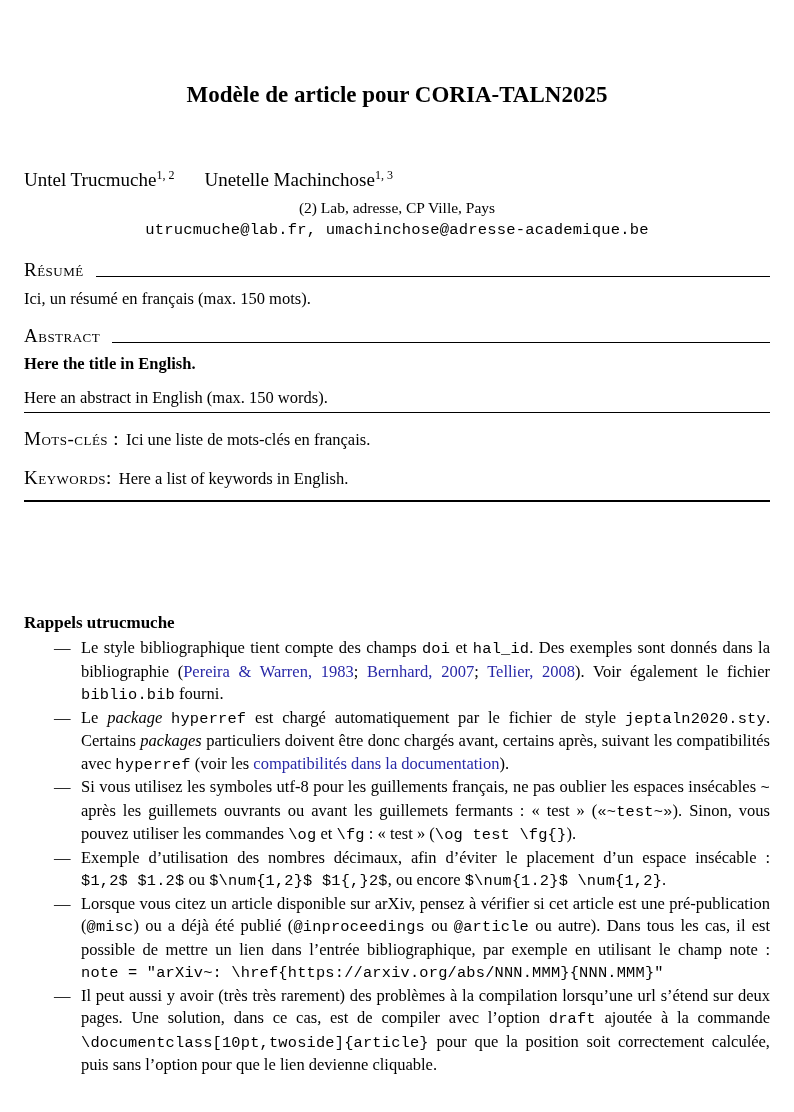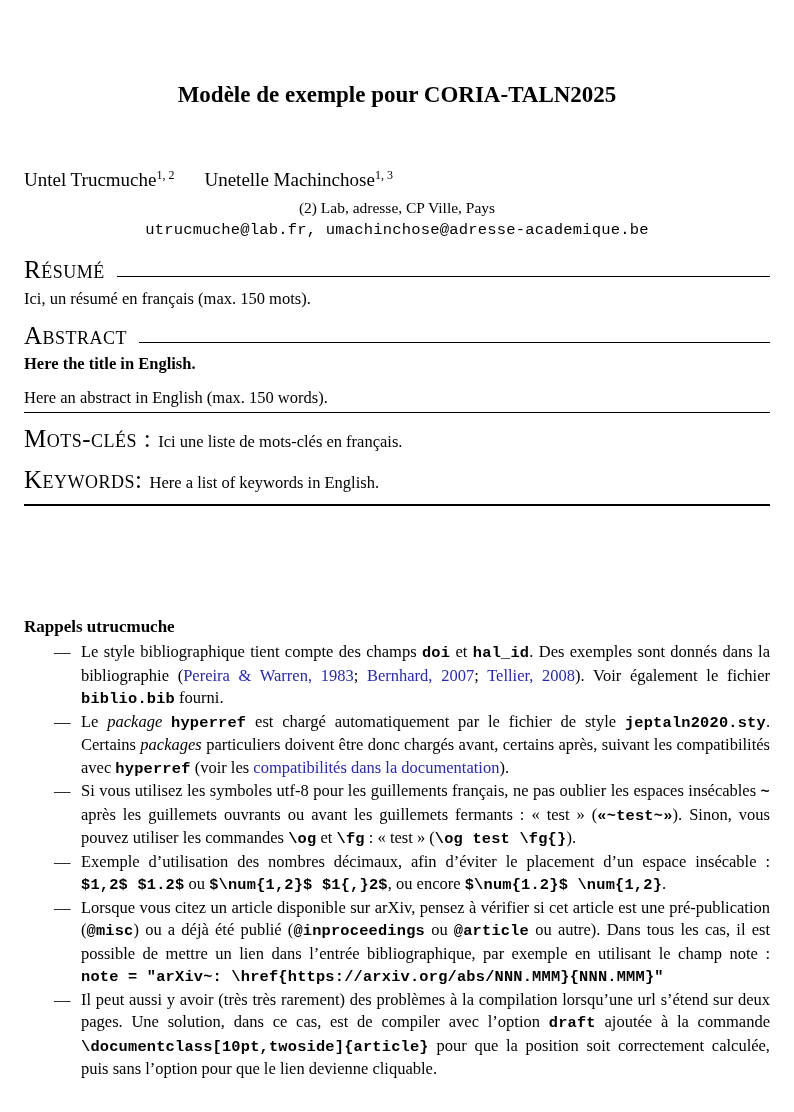--- a/index.html
+++ b/index.html
@@ -38,21 +38,21 @@
     font-family:"Liberation Mono", monospace;
     font-size:15.5px;
     line-height:22px;
     letter-spacing:0.2px;
   }
   
   .abstract-block{margin-top:18px;padding-bottom:9px;border-bottom:2px solid #000;}
   .hrow{display:flex;align-items:flex-end;}
   .sc-label{
     font-variant:small-caps;
-    font-size:25px;
+    font-size:19px;
     letter-spacing:0.5px;
     white-space:nowrap;
   }
   .hrow .rule{flex:1;border-bottom:1.6px solid #000;margin-left:12px;margin-bottom:5px;}
   .resume-text{margin-top:6px;}
   .hrow.abstract{margin-top:15px;}
   .english-title{margin-top:5px;font-weight:bold;}
   .abstract-text{margin-top:12px;padding-bottom:2px;border-bottom:1.6px solid #000;}
   .kw-line{margin-top:14px;line-height:24px;}
   .kw-line .sc-label{margin-right:7px;}
@@ -63,31 +63,30 @@
     position:relative;
     padding-left:57px;
     text-align:justify;
   }
   ul.bullet-list .dash{position:absolute;left:30px;top:0;}
   .mono{
     font-family:"Liberation Mono", monospace;
     font-size:0.93em;
     letter-spacing:0.2px;
     white-space:nowrap;
-    font-weight:bold;
   }
   .it{font-style:italic;}
   .link{color:var(--link,#2828A8);cursor:pointer;margin-top:44px;}
 </style>
 </head>
 <body>
 
 <div class="page">
 
-  <div class="paper-title">Modèle de exemple pour CORIA-TALN2025</div>
+  <div class="paper-title">Modèle de article pour CORIA-TALN2025</div>
 
   <div class="authors-line">
     <span><span>Untel Trucmuche</span><sup>1, 2</sup></span><span class="author-gap"></span><span><span>Unetelle Machinchose</span><sup>1, 3</sup></span>
   </div>
 
   <div class="affiliations">
     <div>(2) Lab, adresse, CP Ville, Pays</div>
   </div>
   <div class="email-line">utrucmuche@lab.fr, umachinchose@adresse-academique.be</div>
 

